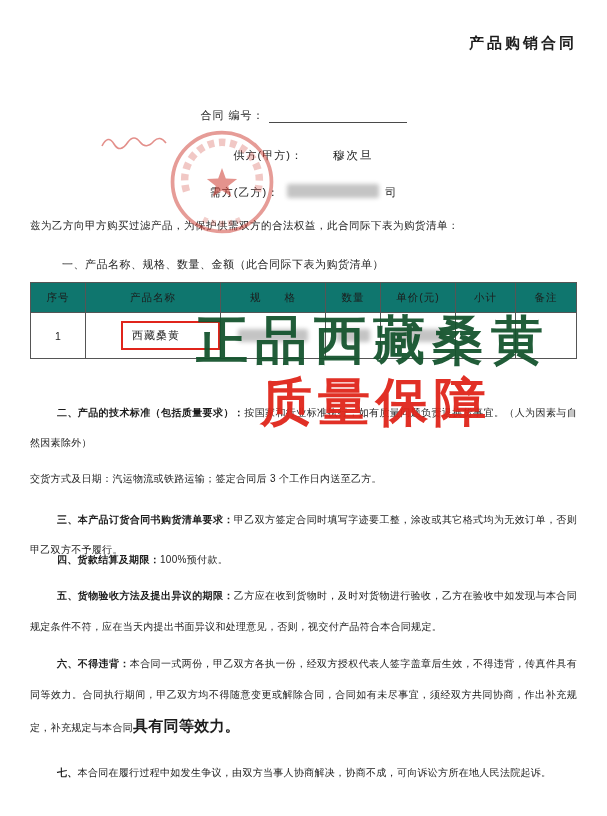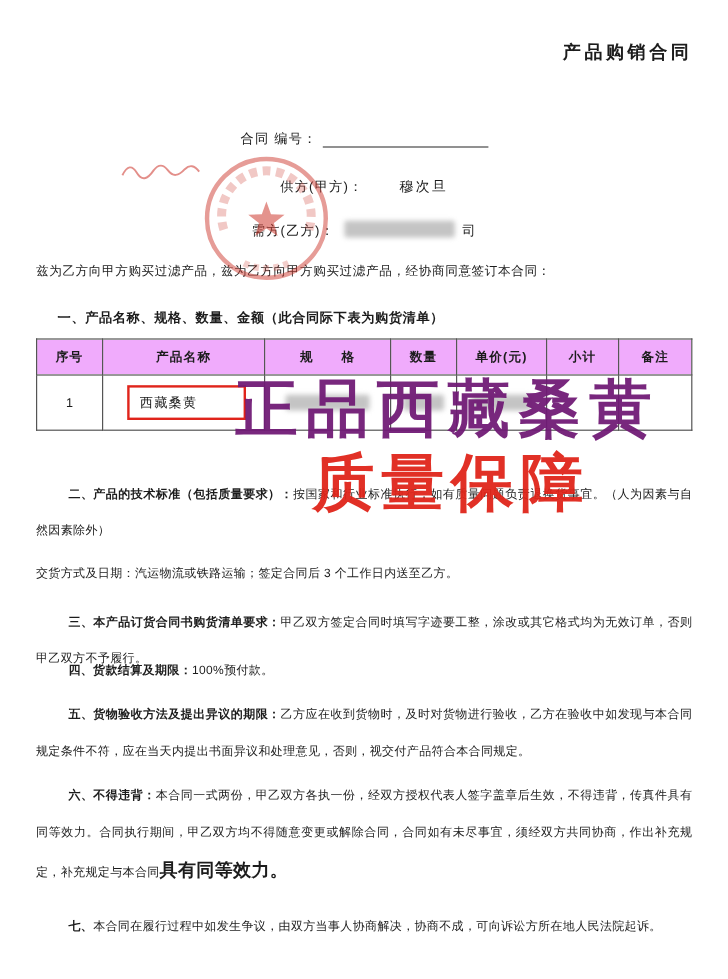--- a/index.html
+++ b/index.html
@@ -23,29 +23,29 @@
 
   .blur { display:inline-block; background:#c4c4c4; filter:blur(2px); border-radius:2px; vertical-align:-2px; }
   .blur-buyer { width:92px; height:14px; margin:0 6px 0 8px; }
   .blur-spec { width:70px; height:13px; }
   .blur-qty { width:34px; height:13px; }
   .blur-price { width:50px; height:13px; }
   .blur-caps { width:92px; height:13px; margin-left:6px; }
 
   .intro { top:219px; font-size:10.5px; letter-spacing:0.5px; }
 
-  .s1-heading { top:257px; left:48px; right:30px; font-size:11px; font-weight:bold; letter-spacing:0.5px; }
+  .s1-heading { top:257px; left:62px; right:30px; font-size:11px; font-weight:normal; letter-spacing:0.5px; }
 
   .tbl-wrap { top:282px; }
   table { border-collapse:collapse; width:100%; table-layout:fixed; }
   th,td { border:1px solid #555; text-align:center; font-size:10.5px; padding:0; overflow:hidden; }
-  thead th { height:30px; background:#f0abfc; font-weight:bold; letter-spacing:1px; }
+  thead th { height:30px; background:#0f766e; font-weight:normal; letter-spacing:1px; }
   .row-product td { height:46px; }
   .row-total td { height:36px; }
-  .cell-product { text-align:center; padding-left:4px; }
+  .cell-product { text-align:right; padding-left:4px; }
   .product-box { display:inline-block; border:2px solid #e0241b; padding:5px 38px 5px 9px; font-size:11px; letter-spacing:1px; }
   .cell-caps { text-align:left; padding-left:10px; }
 
   .para { font-size:10px; line-height:30px; letter-spacing:0.3px; text-align:justify; }
   .para .head { font-weight:bold; }
   .p-s2 { top:398px; text-indent:27px; }
   .p-delivery { top:464px; }
   .p-s3 { top:505px; text-indent:27px; }
   .p-s4 { top:545px; text-indent:27px; }
   .p-s5 { top:580px; text-indent:27px; line-height:31px; }
@@ -76,21 +76,21 @@
   </div>
 
   <div class="abs meta-line" style="top:148px">
     <span>供方(甲方)：</span><span class="name">穆次旦</span>
   </div>
 
   <div class="abs meta-line" style="top:184px">
     <span>需方(乙方)：</span><span class="blur blur-buyer"></span><span class="suffix">司</span>
   </div>
 
-  <p class="abs intro">兹为乙方向甲方购买过滤产品，兹为乙方向甲方购买过滤产品，经协商同意签订本合同：</p>
+  <p class="abs intro">兹为乙方向甲方购买过滤产品，为保护供需双方的合法权益，此合同际下表为购货清单：</p>
 
   <h2 class="abs s1-heading">一、产品名称、规格、数量、金额（此合同际下表为购货清单）</h2>
 
   <div class="abs tbl-wrap">
     <table>
       <colgroup>
         <col style="width:55px">
           <col style="width:135px">
           <col style="width:105px">
           <col style="width:55px">
@@ -132,21 +132,21 @@
   <p class="abs para p-s3"><span class="head">三、本产品订货合同书购货清单要求：</span><span>甲乙双方签定合同时填写字迹要工整，涂改或其它格式均为无效订单，否则甲乙双方不予履行。</span></p>
 
   <p class="abs para p-s4"><span class="head">四、货款结算及期限：</span><span>100%预付款。</span></p>
 
   <p class="abs para p-s5"><span class="head">五、货物验收方法及提出异议的期限：</span><span>乙方应在收到货物时，及时对货物进行验收，乙方在验收中如发现与本合同规定条件不符，应在当天内提出书面异议和处理意见，否则，视交付产品符合本合同规定。</span></p>
 
   <p class="abs para p-s6"><span class="head">六、不得违背：</span><span>本合同一式两份，甲乙双方各执一份，经双方授权代表人签字盖章后生效，不得违背，传真件具有同等效力。合同执行期间，甲乙双方均不得随意变更或解除合同，合同如有未尽事宜，须经双方共同协商，作出补充规定，补充规定与本合同</span><span class="big-bold">具有同等效力。</span></p>
 
   <p class="abs para p-s7"><span class="head">七、</span><span>本合同在履行过程中如发生争议，由双方当事人协商解决，协商不成，可向诉讼方所在地人民法院起诉。</span></p>
 
-  <div class="overlay-text overlay-1" style="color: #701a75;">正品西藏桑黄</div>
+  <div class="overlay-text overlay-1" style="color: #14532d;">正品西藏桑黄</div>
   <div class="overlay-text overlay-2" style="color: rgb(224, 36, 25);">质量保障</div>
 
   <svg class="seal" viewBox="0 0 120 120" aria-hidden="true">
     <circle cx="60" cy="60" r="53" fill="none" stroke="#cd3a30" stroke-width="4" opacity="0.5"></circle>
     <path d="M 22,70 A 40,40 0 1 1 98,70" fill="none" stroke="#cd3a30" stroke-width="8" opacity="0.28" stroke-dasharray="7 5"></path>
     <path d="M 40,100 A 45,45 0 0 0 80,100" fill="none" stroke="#cd3a30" stroke-width="6" opacity="0.25" stroke-dasharray="5 4"></path>
     <polygon points="60,45 64.1,56.3 76.2,56.7 66.7,64.2 70,75.7 60,69 50,75.7 53.3,64.2 43.8,56.7 55.9,56.3" fill="#cd3a30" opacity="0.55"></polygon>
   </svg>
 
   <svg class="scribble" viewBox="0 0 70 22" aria-hidden="true">

